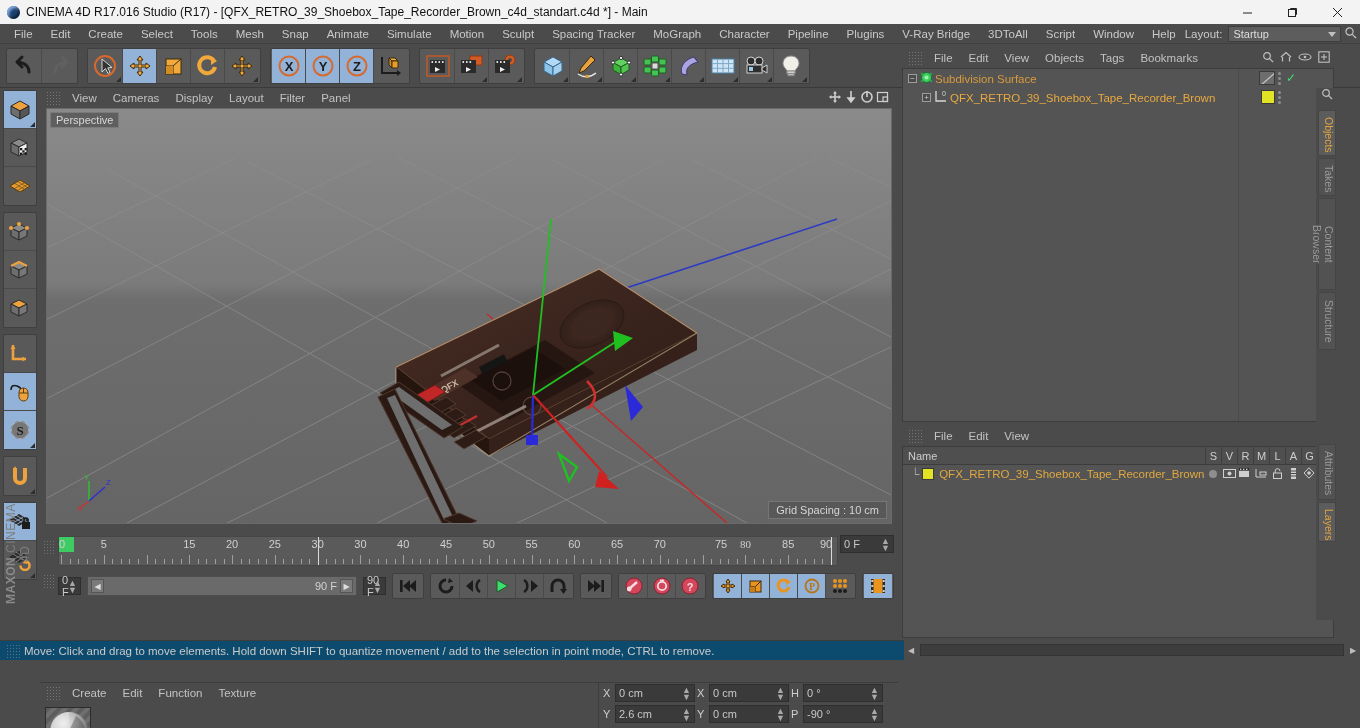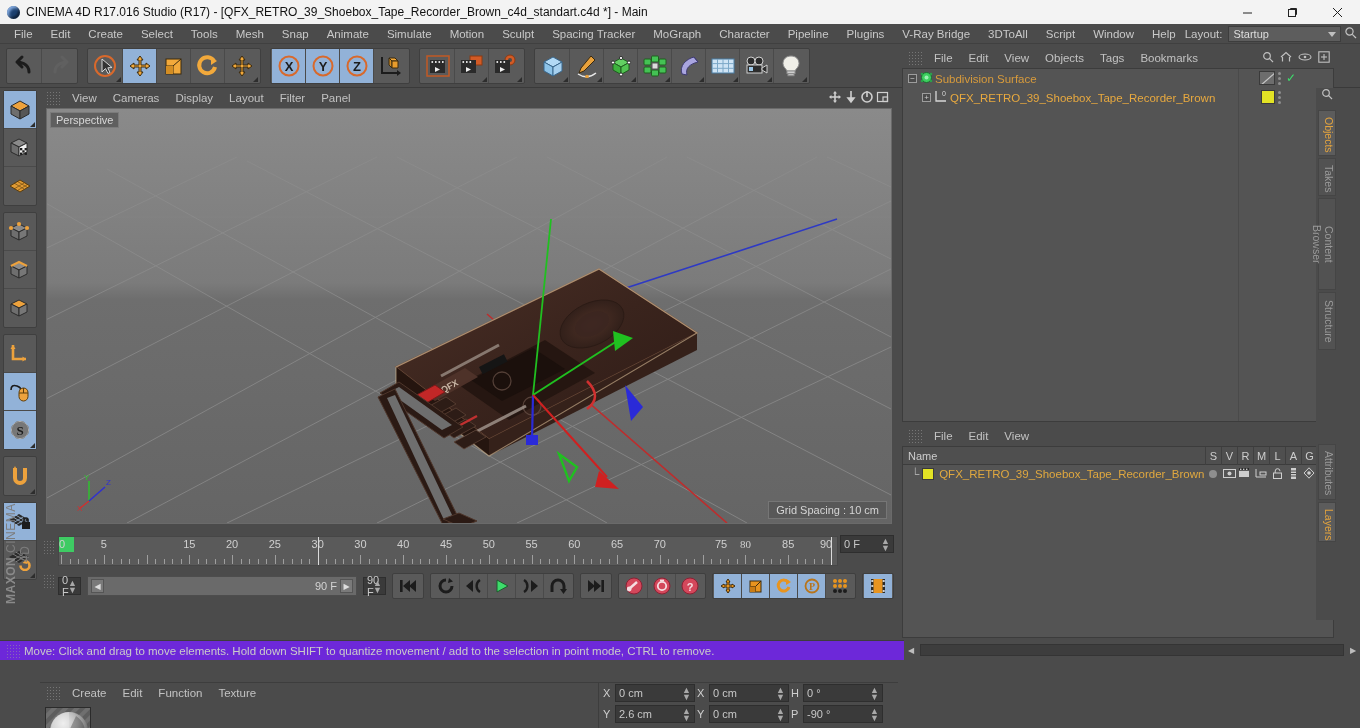--- a/index.html
+++ b/index.html
@@ -153,21 +153,21 @@
   .lm-row { display:flex; height:18px; align-items:center; font-size:11.5px; color:#e0a83f; }
 
   .vtabs { position:absolute; right:0; top:0; width:22px; bottom:20px; background:#4b4b4b; }
   .vtab { writing-mode:vertical-rl; text-orientation:mixed; font-size:10.5px; color:#9a9a9a;
      padding:6px 0; text-align:center; width:18px; margin:2px 2px; background:#525252;
      border:1px solid #454545; }
   .vtab.act { color:#e2a33f; background:#5c5c5c; }
   .vtab-srch { height:20px; text-align:center; color:#bbb; font-size:12px; }
 
   
-  .statusbar { position:absolute; left:0; bottom:0; width:1360px; height:20px; background:#6d28d9;
+  .statusbar { position:absolute; left:0; bottom:0; width:1360px; height:20px; background:#0c4a6e;
       display:flex; align-items:center; border-top:1px solid #3d3d3d; }
   .status-txt { font-size:11.5px; color:#cacaca; }
   .sb-scroll { position:absolute; right:0; bottom:0; width:456px; height:20px;
       display:flex; align-items:center; background:#4b4b4b; }
   .sb-track { flex:1; height:12px; background:#3d3d3d; border:1px solid #343434; margin:0 2px;}
   .sb-arrow { width:14px; text-align:center; font-size:8px; color:#bdbdbd; }
 </style>
 </head>
 <body>
 

